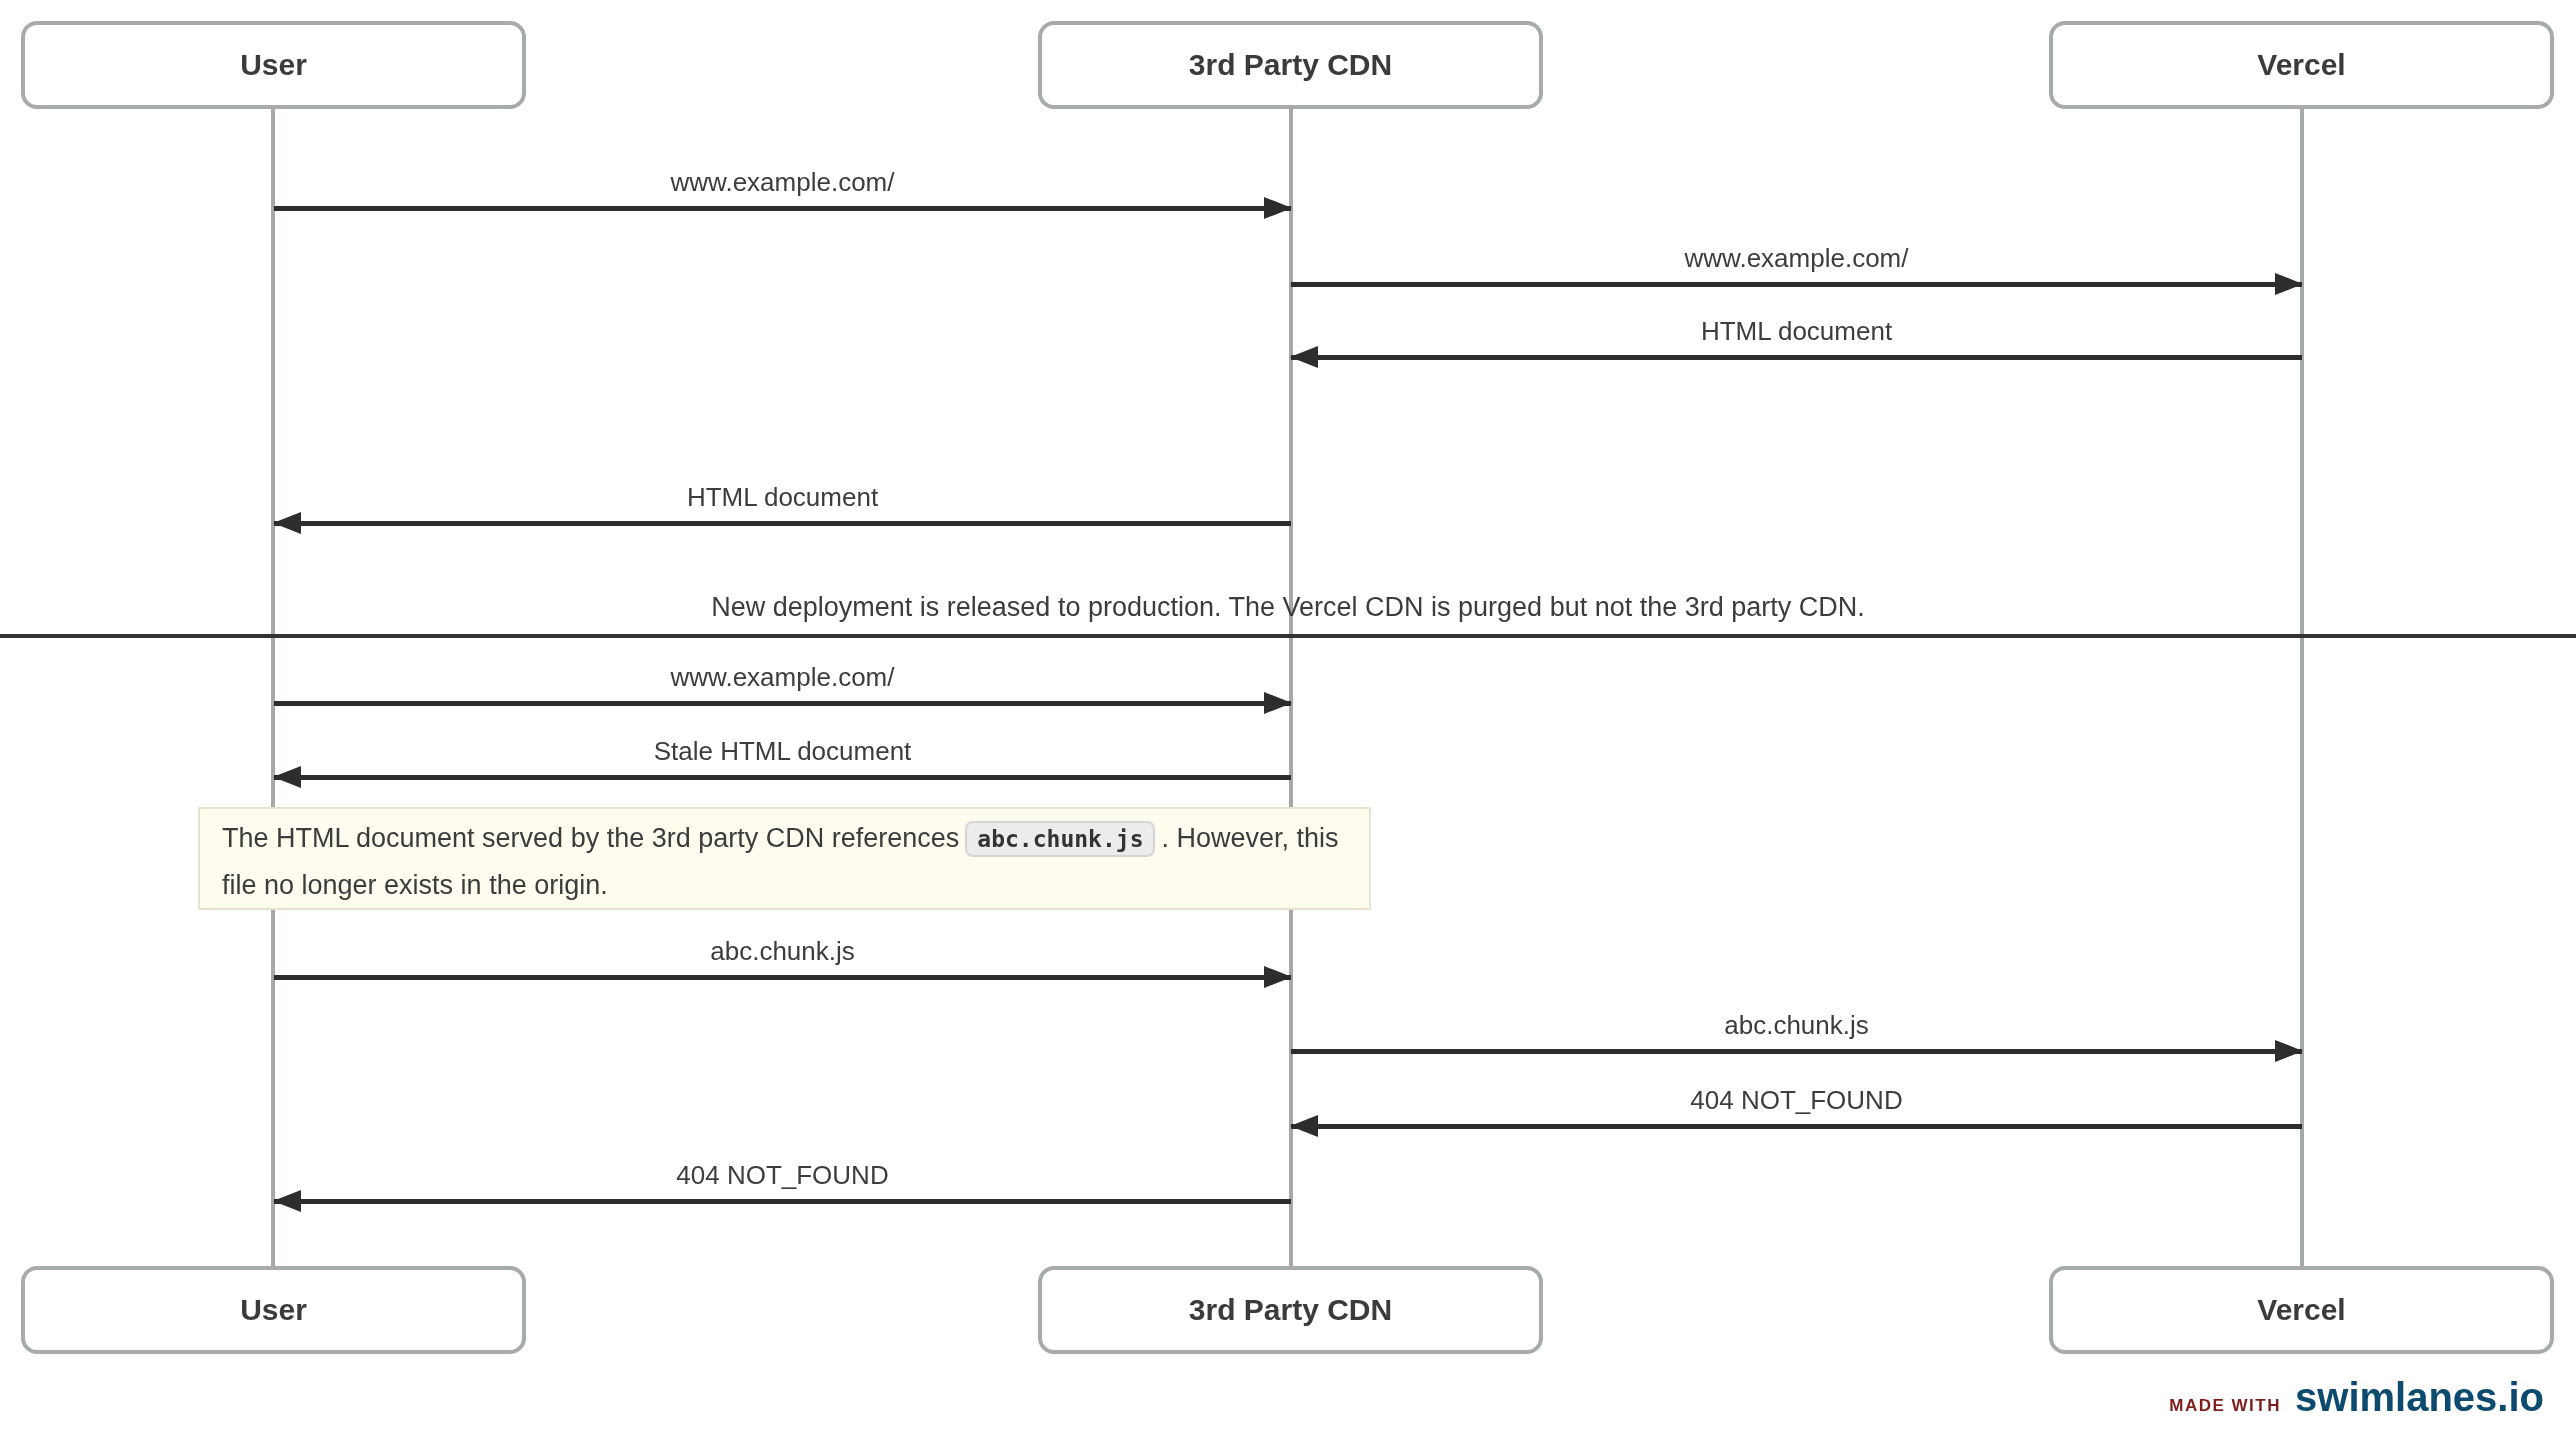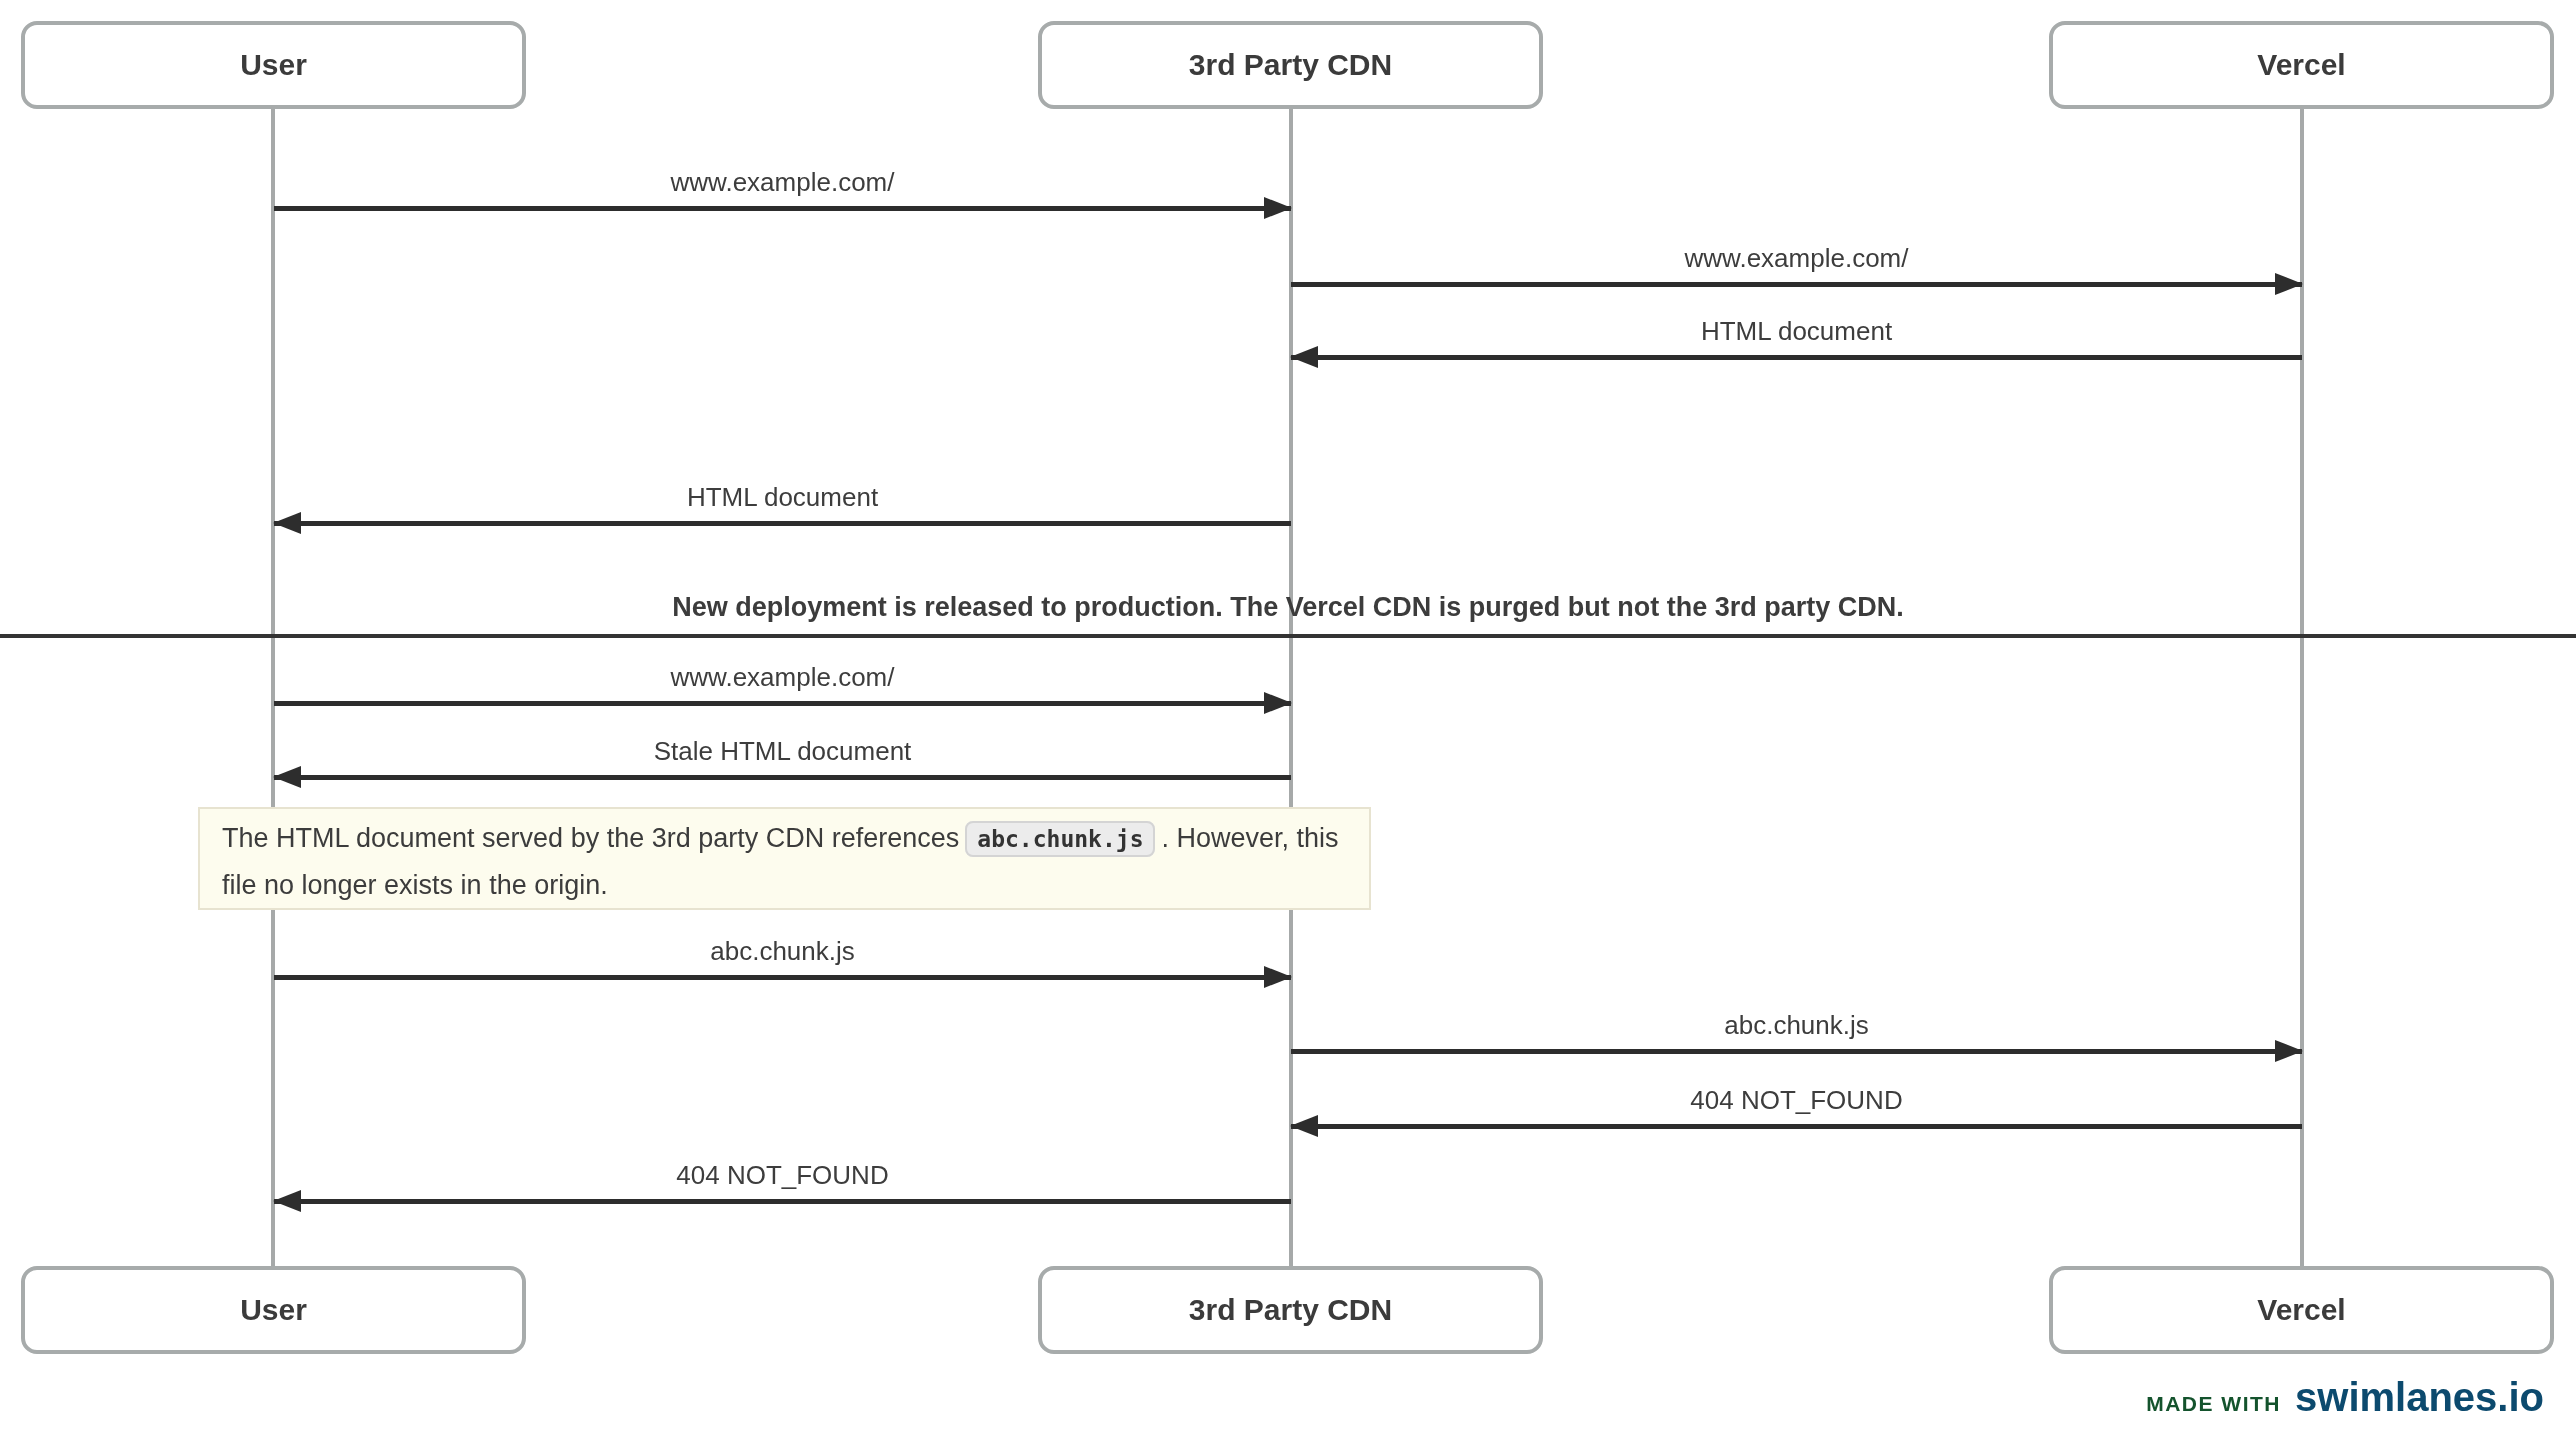--- a/index.html
+++ b/index.html
@@ -36,26 +36,26 @@
   .note a{color:#2525e8;text-decoration:underline;cursor:pointer;}
   .note-multi{padding:6px 22px;line-height:46px;}
   .chip{
     font-family:"DejaVu Sans Mono",monospace;font-size:23px;font-weight:bold;color:#333;
     background:#ececec;border:2px solid #d4d4d4;border-radius:8px;padding:3px 10px;margin:0 6px;
     white-space:nowrap;
   }
   
   .divider-text{
     position:absolute;left:0;width:2576px;top:592px;text-align:center;
-    font-size:27px;color:#3c3c3c;z-index:2;font-weight:bold;
+    font-size:27px;color:#3c3c3c;z-index:2;
   }
   .divider-line{position:absolute;left:0;width:2576px;top:634px;height:4px;background:#333333;z-index:2;}
   
   .footer{position:absolute;right:32px;top:1375px;display:flex;align-items:baseline;gap:14px;z-index:5;}
-  .made-with{font-size:21px;font-weight:bold;letter-spacing:1.5px;color:#14532d;text-align:center;}
+  .made-with{font-size:17px;font-weight:bold;letter-spacing:1.5px;color:#7f1d1d;text-align:center;}
   .brand{font-size:40px;font-weight:600;color:#0c4a6e;}
 </style>
 </head>
 <body>
 
 <div class="canvas">
 
   <div class="lifeline" style="left:271px;"></div>
   <div class="lifeline" style="left:1289px;"></div>
   <div class="lifeline" style="left:2300px;"></div>

